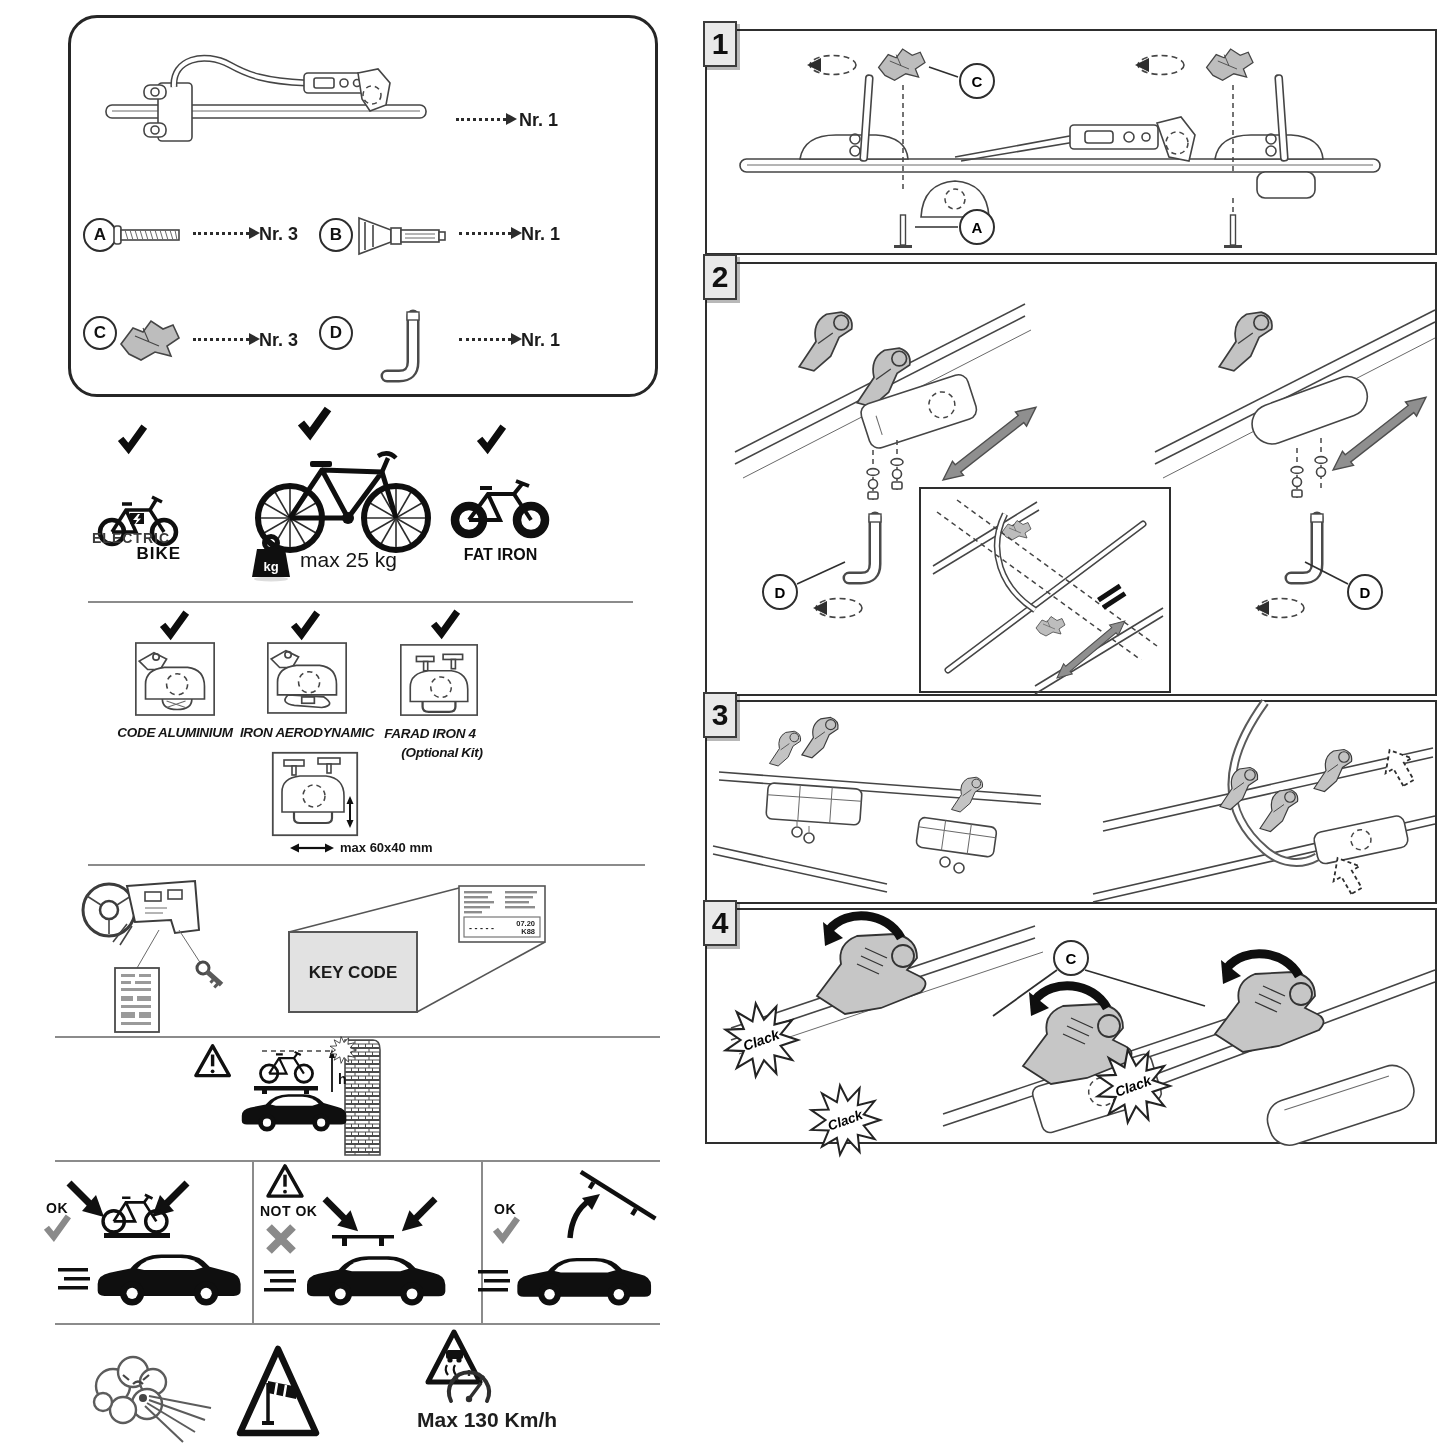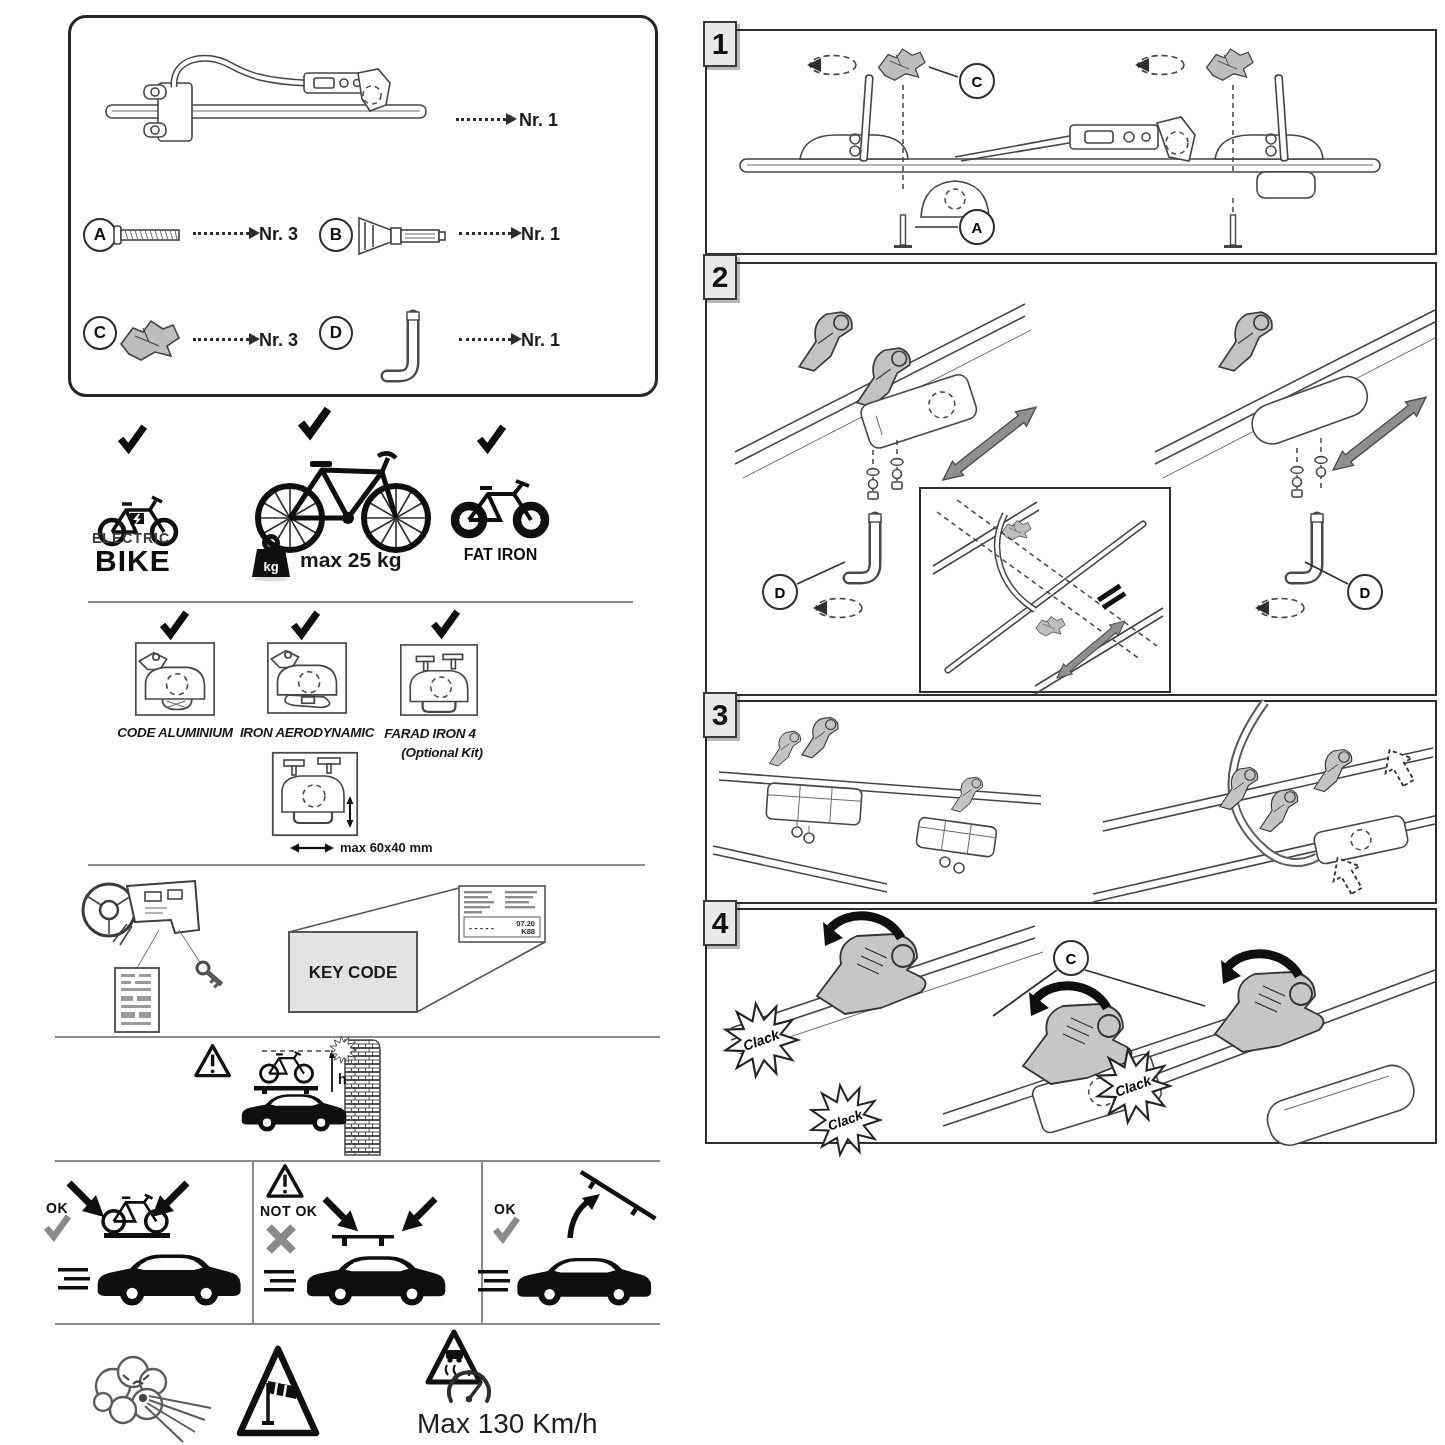--- a/index.html
+++ b/index.html
@@ -5,37 +5,37 @@
 *{margin:0;padding:0;box-sizing:border-box}
 html,body{background:#fff}
 body{width:1445px;height:1445px;font-family:"Liberation Sans",sans-serif;color:#111}
 #canvas{position:relative;width:1445px;height:1445px;background:#fff;overflow:hidden}
 .abs{position:absolute}
 svg{display:block;overflow:visible}
 .ln{stroke:#454545;stroke-width:1.6;fill:#fff}
 .lnn{stroke:#454545;stroke-width:1.6;fill:none}
 .thin{stroke:#6a6a6a;stroke-width:1;fill:none}
 .dash{stroke:#454545;stroke-width:1.5;fill:none;stroke-dasharray:5 4}
-.partsbox{border:3px solid #262626;border-radius:18px;background:#fff}
+.partsbox{border:3px solid #262626;border-radius:29px;background:#fff}
 .clabel{width:34px;height:34px;border-radius:50%;border:2px solid #2d2d2d;background:#fff;display:flex;align-items:center;justify-content:center;font-weight:bold;font-size:17px}
 .nr{font-weight:bold;font-size:18px;color:#1c1c1c;white-space:nowrap}
 .darrow{position:absolute;border-top:3px dotted #2c2c2c}
 .darrow .ah{position:absolute;right:-11px;top:-8px;width:0;height:0;border-left:11px solid #2c2c2c;border-top:6.5px solid transparent;border-bottom:6.5px solid transparent}
 .divider{position:absolute;background:#8b8b8b;height:2px}
 .vdivider{position:absolute;background:#8b8b8b;width:2px}
 .eb1{font-size:14px;font-weight:bold;letter-spacing:1px;color:#3a3a3a;text-align:center}
-.eb2{font-size:30px;font-weight:900;letter-spacing:1px;color:#0d0d0d;text-align:left}
+.eb2{font-size:17px;font-weight:900;letter-spacing:1px;color:#0d0d0d;text-align:right}
 .fatlbl{font-size:16px;font-weight:900;text-align:center;color:#0d0d0d}
-.maxw{font-size:21px;font-weight:bold;color:#161616}
+.maxw{font-size:21px;font-weight:normal;color:#161616}
 .farad-label{font-size:13.5px;font-weight:bold;font-style:italic;text-align:center;letter-spacing:-0.3px;color:#161616;white-space:nowrap}
 .maxsize{font-size:13px;font-weight:bold;color:#161616;white-space:nowrap}
 .panel{position:absolute;border:2px solid #2e2e2e;background:#fff}
 .stepnum{position:absolute;width:34px;height:46px;background:#e9e9e9;border:2px solid #3b3b3b;display:flex;align-items:center;justify-content:center;font-size:30px;font-weight:bold;color:#101010;box-shadow:3px 3px 0 rgba(0,0,0,.28);z-index:5}
 .ok{position:absolute;font-size:14px;font-weight:900;letter-spacing:.5px;color:#0d0d0d}
-.maxspeed{position:absolute;font-size:28px;font-weight:normal;color:#1e1e1e;white-space:nowrap}
+.maxspeed{position:absolute;font-size:21px;font-weight:bold;color:#1e1e1e;white-space:nowrap}
 .logo{position:absolute;font-weight:900;font-size:72px;letter-spacing:-4px;line-height:1}
 .logo .om{color:#131313}
 .logo .ac{color:#e2342b}
 text{font-family:"Liberation Sans",sans-serif}
 </style>
 </head>
 <body>
 
 <div id="canvas">
 

